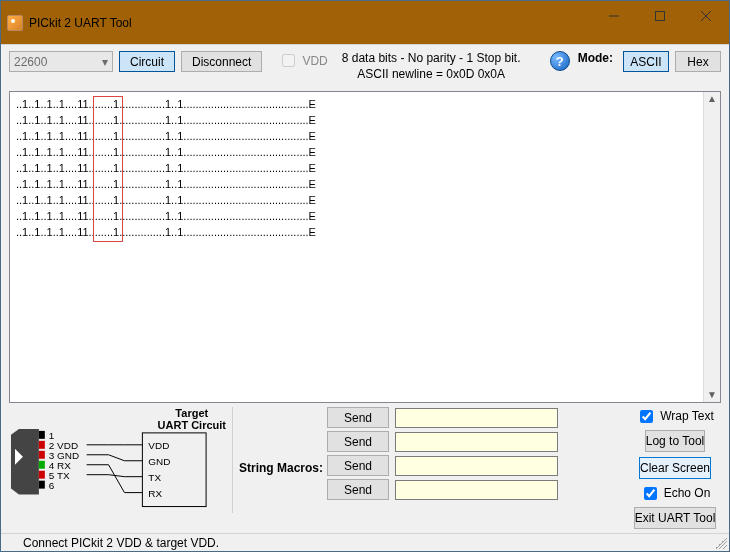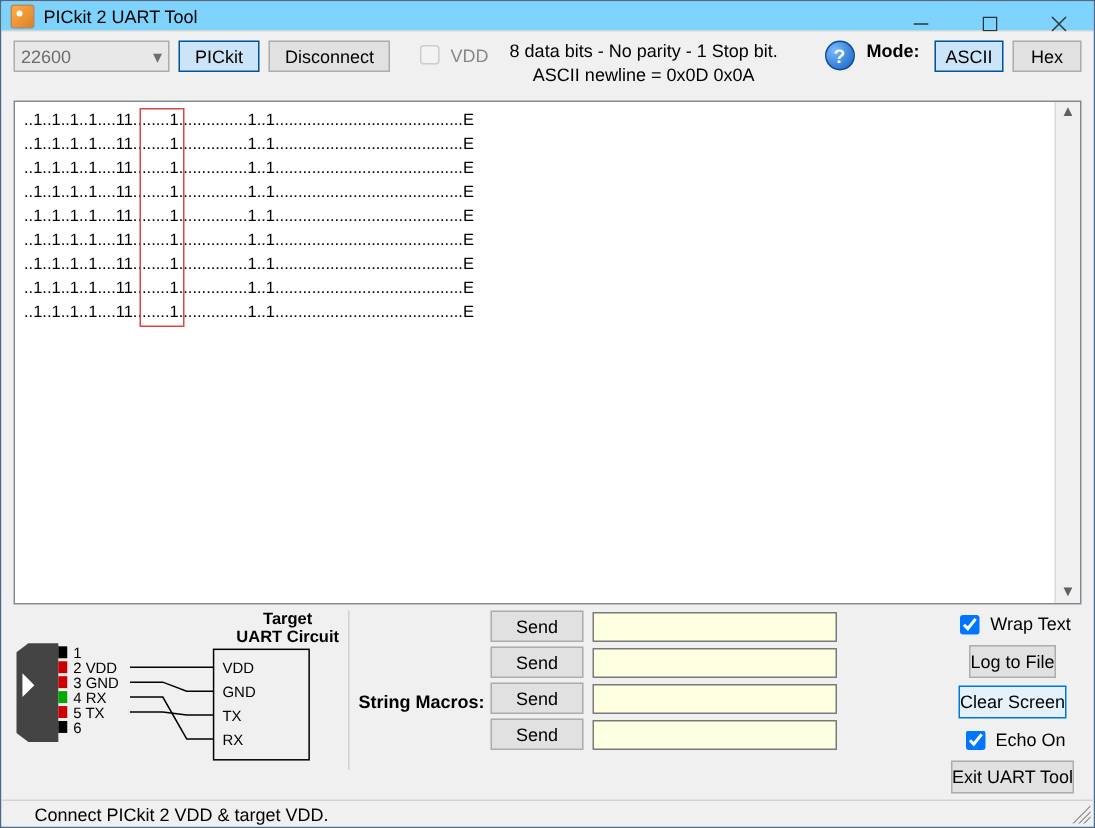--- a/index.html
+++ b/index.html
@@ -1,18 +1,18 @@
 <!DOCTYPE html>
 <html><head>
 <meta charset="utf-8">
 <style>
   * { box-sizing: border-box; }
   html, body { margin: 0; padding: 0; font-family: "Segoe UI", Tahoma, sans-serif; font-size: 12px; color: #000; }
   .window { width: 730px; height: 552px; background: #fff; border: 1px solid #4a6a8a; display: flex; flex-direction: column; }
-  .titlebar { height: 20px; background: #7dd3fc; display: flex; align-items: center; padding-left: 6px; border-bottom: 1px solid #d4d4d4; }
+  .titlebar { height: 44px; background: #a16207; display: flex; align-items: center; padding-left: 6px; border-bottom: 1px solid #d4d4d4; }
   .titlebar .appicon { width: 16px; height: 16px; margin-right: 6px; background: linear-gradient(135deg,#ffae42,#d9822b); border:1px solid #b86; border-radius:2px; position:relative; }
   .titlebar .appicon::after { content:""; position:absolute; top:3px; left:3px; width:4px; height:4px; background:#fff; border-radius:50%; }
   .titlebar .title { flex: 1; font-size: 12px; }
   .winbtns { display: flex; height: 100%; }
   .winbtn { width: 46px; height: 30px; display: flex; align-items: center; justify-content: center; color: #333; }
   .winbtn svg { width: 10px; height: 10px; }
 
   .body { flex: 1; display: flex; flex-direction: column; padding: 6px 8px 4px 8px; background: #f0f0f0; }
   .toolbar { display: flex; align-items: flex-start; gap: 6px; height: 36px; }
   .combo { width: 104px; height: 21px; background: #e8e8e8; border: 1px solid #adadad; display: flex; align-items: center; padding: 0 4px; color: #6d6d6d; }
@@ -83,21 +83,21 @@
     </div>
   </div>
 
   <div class="body">
 
     <div class="toolbar">
       <div class="combo">
         <span>22600</span>
         <span class="arrow">▾</span>
       </div>
-      <div class="btn primary">PICkit</div>
+      <div class="btn primary">Circuit</div>
       <div class="btn">Disconnect</div>
       <label class="chk" style="margin-left:10px;">
         <input type="checkbox" disabled="" style="">
         <span>VDD</span>
       </label>
       <div class="cfg">
         <div>8 data bits - No parity - 1 Stop bit.</div>
         <div>ASCII newline = 0x0D 0x0A</div>
       </div>
       <div class="spacer"></div>
@@ -187,21 +187,21 @@
               <input class="macroinput" value="" style="">
             </div>
           </div>
       </div>
 
       <div class="sidecol">
         <label class="chk2">
           <input type="checkbox" id="wrapchk" checked="" style="">
           <span>Wrap Text</span>
         </label>
-        <div class="sidebtn">Log to File</div>
+        <div class="sidebtn">Log to Tool</div>
         <div class="sidebtn hl">Clear Screen</div>
         <label class="chk2">
           <input type="checkbox" id="echochk" checked="" style="">
           <span>Echo On</span>
         </label>
         <div class="sidebtn">Exit UART Tool</div>
       </div>
     </div>
   </div>
 

